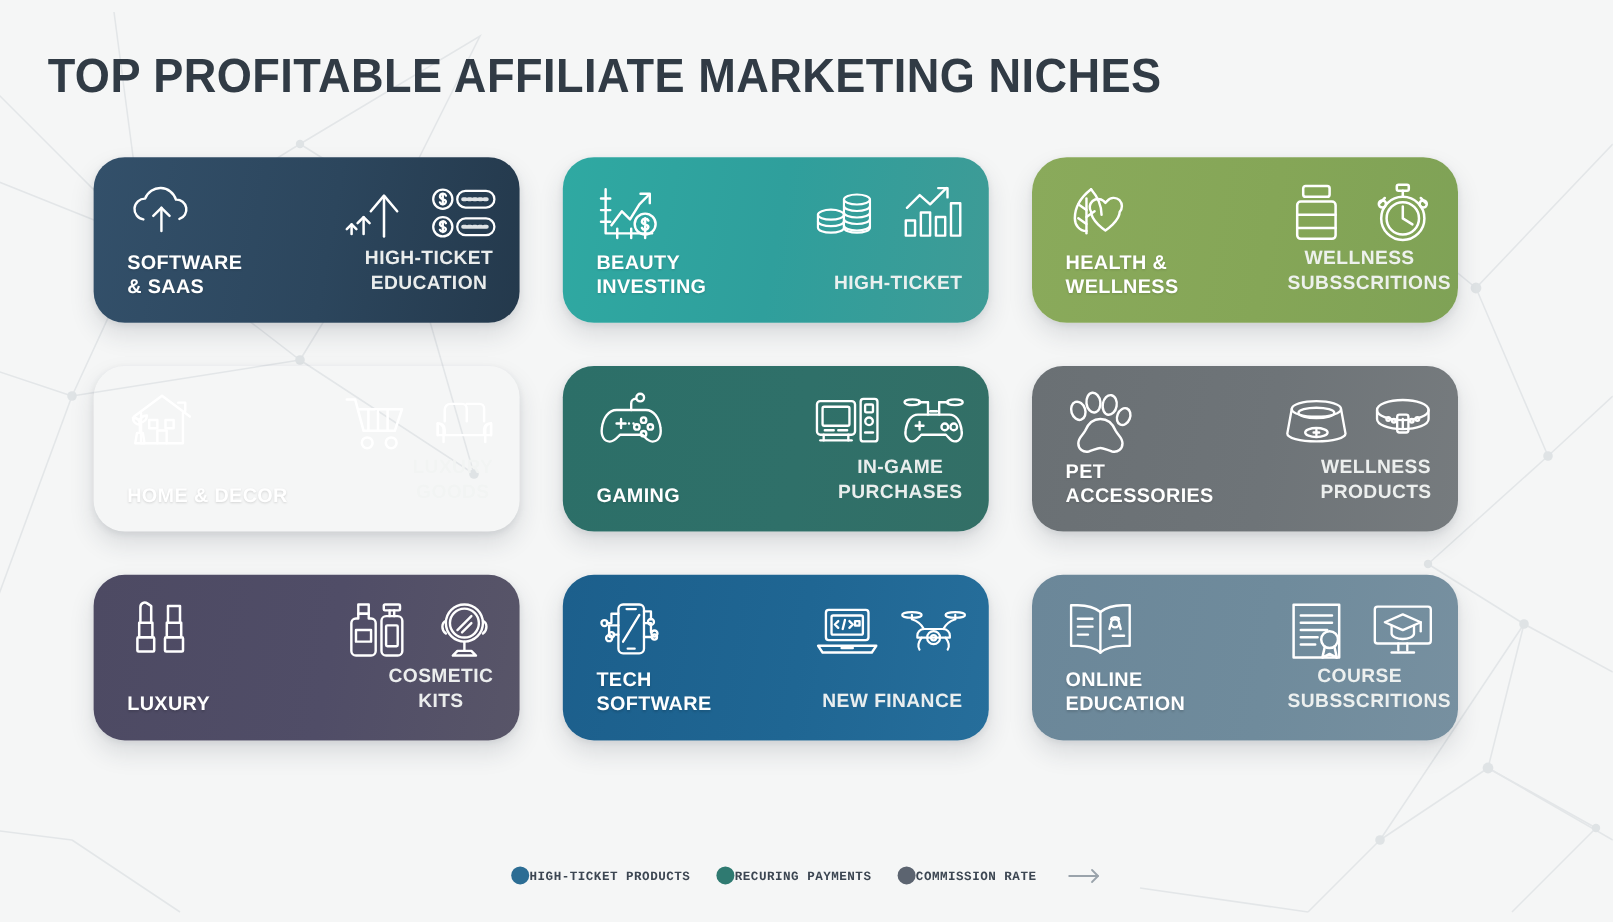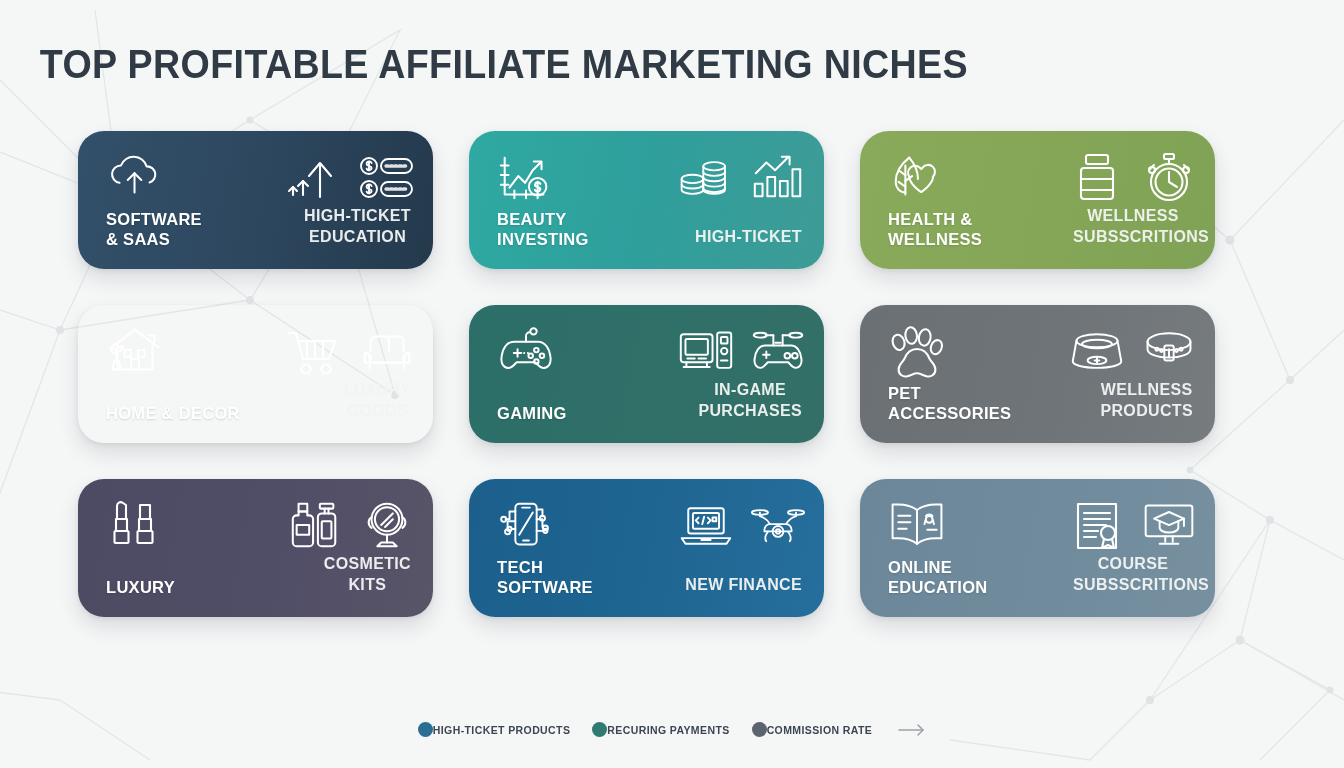--- a/index.html
+++ b/index.html
@@ -102,21 +102,21 @@
   .c-tech      { background: linear-gradient(100deg, #1c5f8c 0%, #1f6693 55%, #266e9b 100%); }
   .c-education { background: linear-gradient(100deg, #6b8799 0%, #6f8b9c 55%, #7790a0 100%); }
 
   
   .legend {
     position:absolute;
     left:0; top:722px; width:1344px;
     display:flex; align-items:center; justify-content:center;
     gap: 22px;
   }
-  .legend-item { display:flex; align-items:center; gap:0; }
+  .legend-item { display:flex; align-items:flex-end; gap:0;font-family:Liberation Mono, monospace; }
   .legend-dot { width:15px; height:15px; border-radius:50%; flex:0 0 auto; }
   .legend-label {
     font-size:10.5px; font-weight:700; letter-spacing:0.4px;
     color:#3c4652;
   }
   .legend-arrow { margin-left:4px; display:flex; align-items:center; }
 </style>
 </head>
 <body>
 

